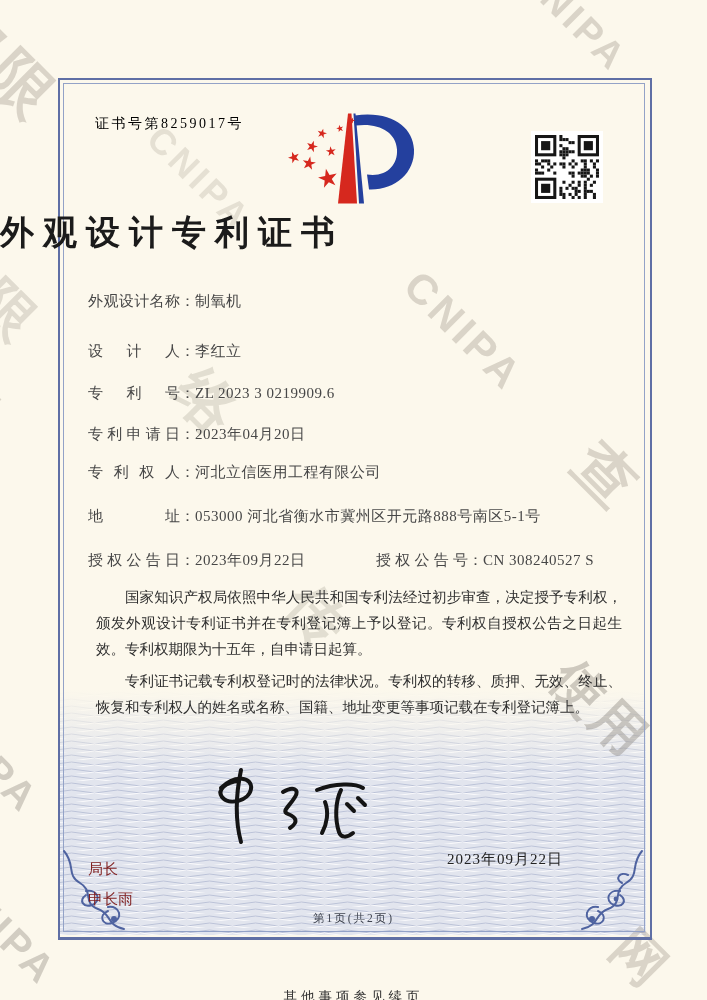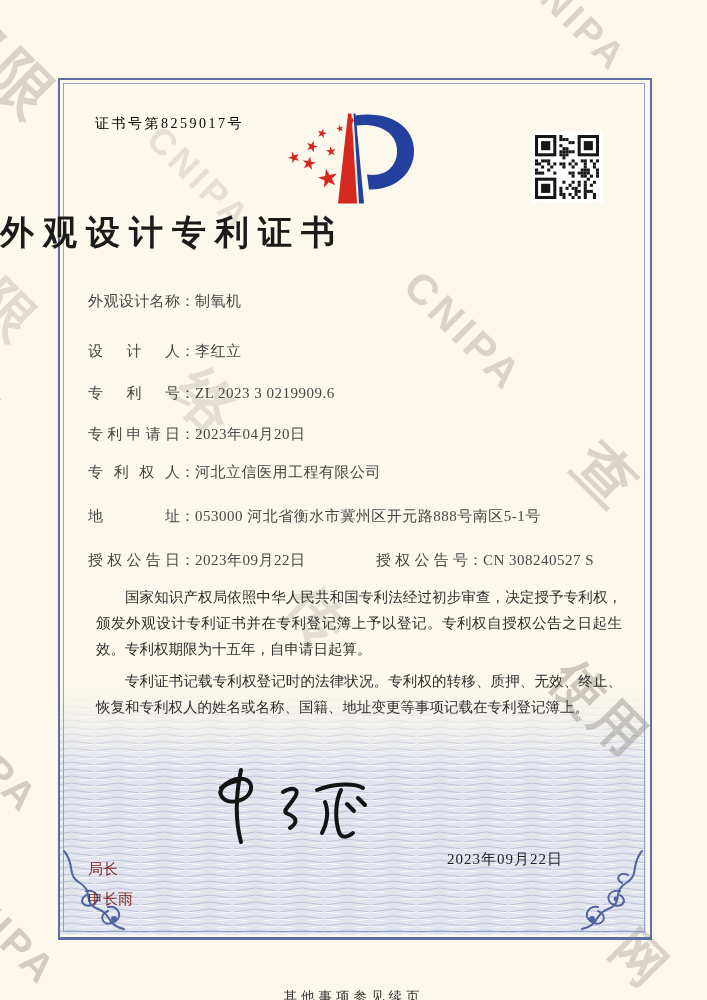--- a/index.html
+++ b/index.html
@@ -293,16 +293,17 @@
       <path d="M122 28 C140 21 160 21 168 26"></path>
       <path d="M146 28 C140 40 140 58 144 70 C146 76 152 76 158 71"></path>
       <path d="M130 40 C134 50 132 62 127 71"></path>
       <path d="M152 42 L159 49"></path>
       <path d="M163 36 L170 43"></path>
     </g>
   </svg>
 
   <div class="issue-date">2023年09月22日</div>
 
+  <div class="page-no">第1页(共2页)</div>
 
   <div class="footer-note">其他事项参见续页</div>
 
 </div>
 
 </body></html>

